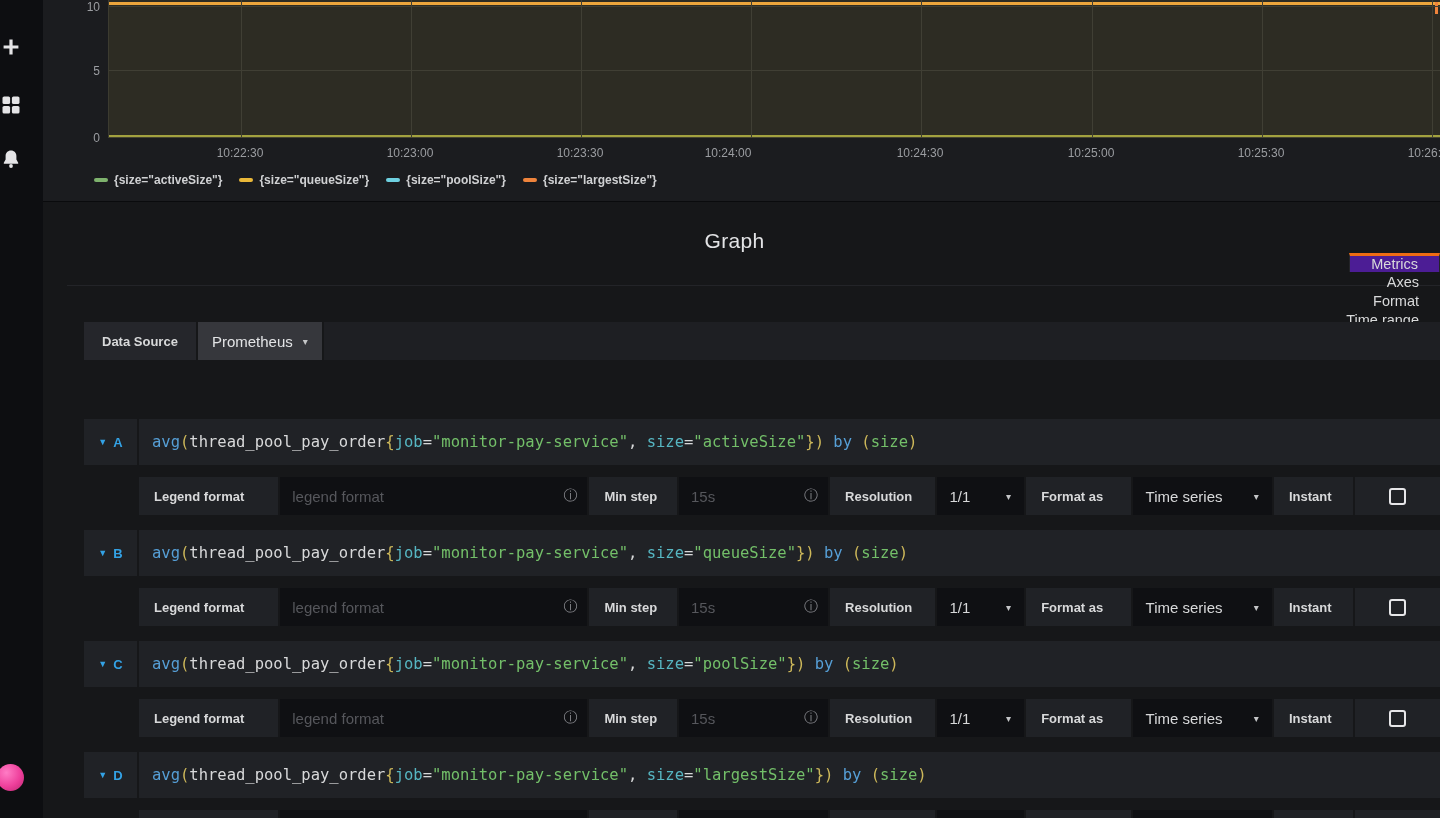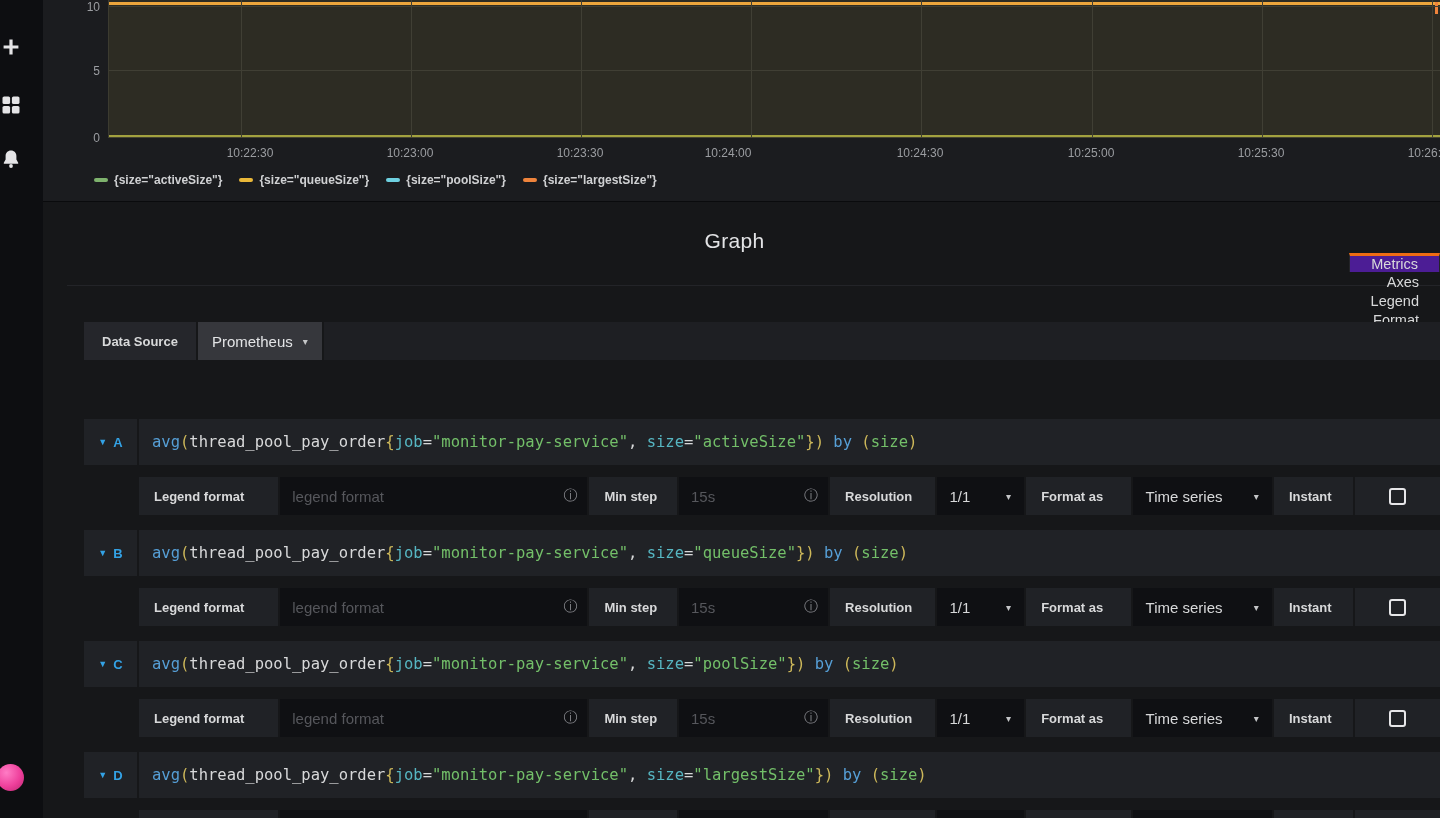--- a/index.html
+++ b/index.html
@@ -115,21 +115,21 @@
         <div class="gv" style="left: 642px;"></div>
         <div class="gv" style="left: 812px;"></div>
         <div class="gv" style="left: 983px;"></div>
         <div class="gv" style="left: 1153px;"></div>
         <div class="gv" style="left: 1323px;"></div>
         <div class="gh" style="top: 6px;"></div>
         <div class="gh" style="top: 70px;"></div>
       </div>
 
     <div class="x-axis">
-        <span class="xt" style="left: 167px;">10:22:30</span>
+        <span class="xt" style="left: 157px;">10:22:30</span>
         <span class="xt" style="left: 327px;">10:23:00</span>
         <span class="xt" style="left: 497px;">10:23:30</span>
         <span class="xt" style="left: 645px;">10:24:00</span>
         <span class="xt" style="left: 837px;">10:24:30</span>
         <span class="xt" style="left: 1008px;">10:25:00</span>
         <span class="xt" style="left: 1178px;">10:25:30</span>
         <span class="xt" style="left: 1348px;">10:26:00</span>
       </div>
 
     <div class="legend">
@@ -151,21 +151,20 @@
       </span>
     </div>
   </section>
 
   <section class="editor">
 
     <div class="tabbar">
       <h2 class="panel-title">Graph</h2>
       <div class="tab active">Metrics</div>
       <div class="tab">Axes</div>
-      <div class="tab">Legend</div>
       <div class="tab">Format</div>
       <div class="tab">Time range</div>
     </div>
 
     <div class="ds-row">
       <span class="chip ds-label">Data Source</span>
       <span class="chip ds-select">
         <span>Prometheus</span>
         <span class="caret">▾</span>
       </span>

